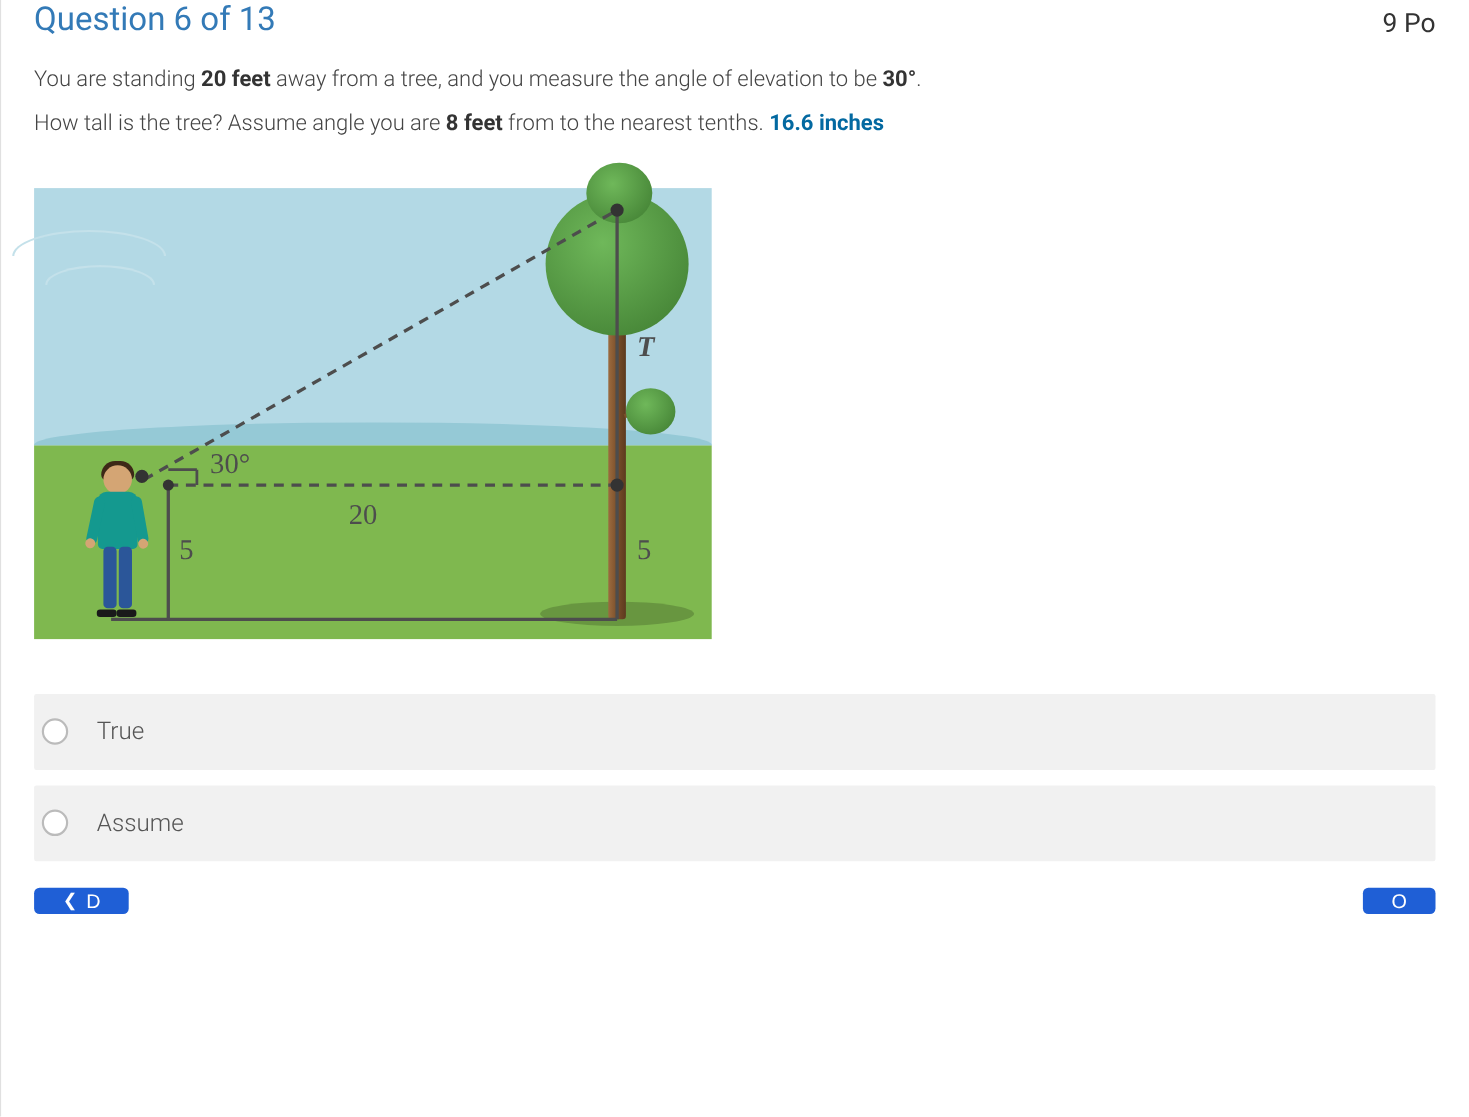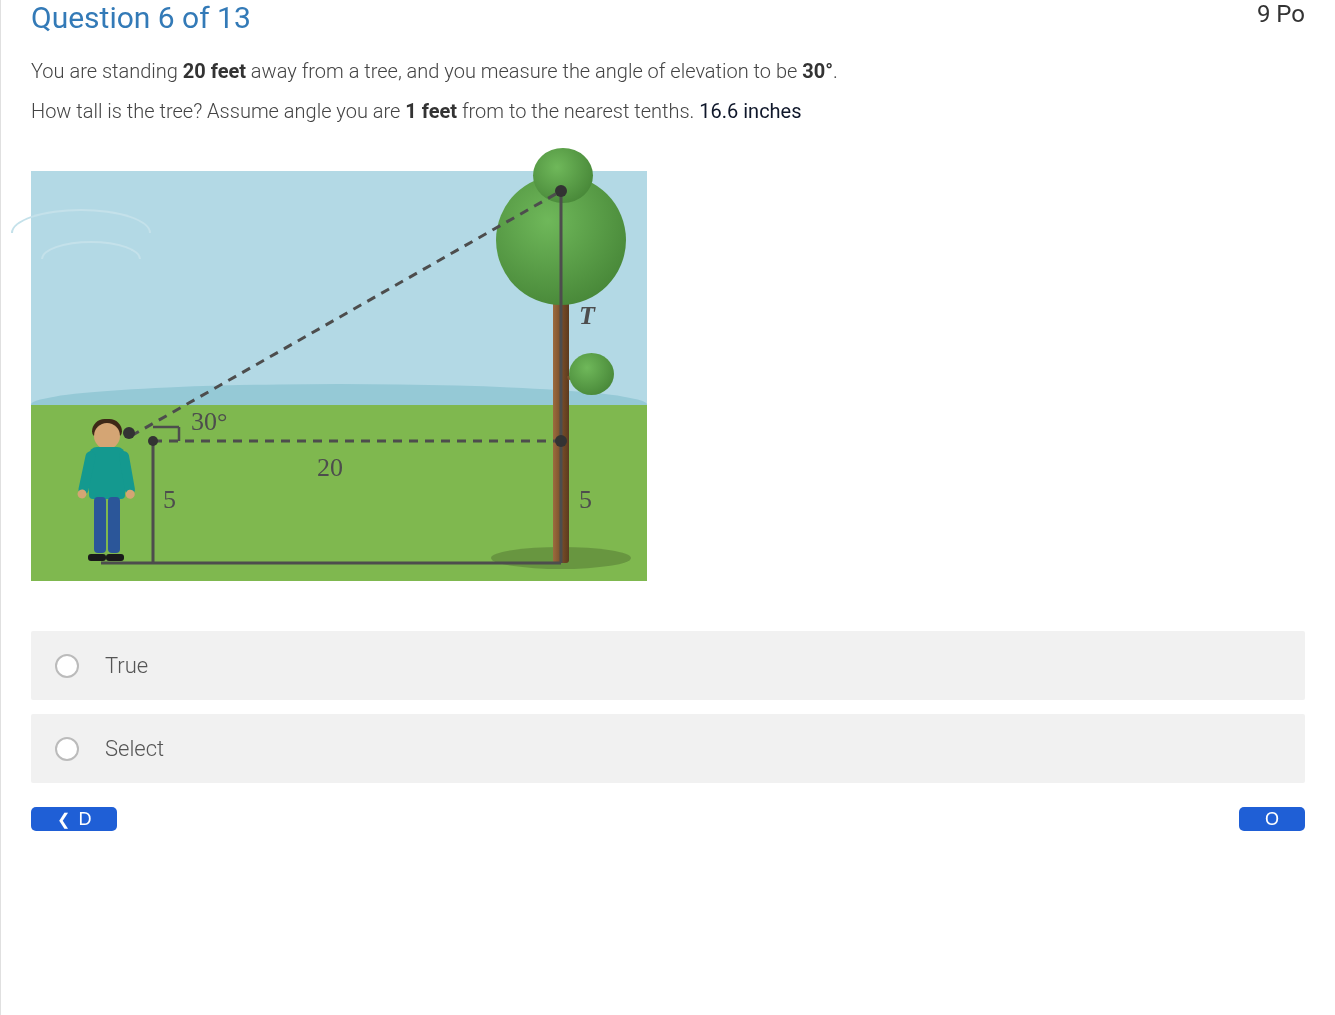--- a/index.html
+++ b/index.html
@@ -12,21 +12,21 @@
       background: #fff;
       padding: 0;
       width: 1335px;
       height: 1015px;
       overflow: hidden;
       border-left: 1px solid #e0e0e0;
     }
     .header {
       display: flex;
       justify-content: space-between;
-      align-items: flex-start;
+      align-items: flex-end;
       padding: 0 30px 16px 30px;
     }
     .question-number {
       color: #337ab7;
       font-size: 30px;
       font-weight: 400;
     }
     .points {
       color: #333;
       font-size: 24px;
@@ -40,22 +40,22 @@
       color: #444;
       line-height: 2.0;
       margin-bottom: 40px;
       font-weight: 300;
     }
     .bold {
       font-weight: 700;
       color: #333;
     }
     .answer-highlight {
-      color: #0f172a;
-      font-weight: 400;
+      color: #0369a1;
+      font-weight: 700;
     }
     .diagram-container {
       width: 616px;
       height: 410px;
       position: relative;
       margin-bottom: 50px;
     }
     .sky {
       position: absolute;
       top: 0;
@@ -246,24 +246,24 @@
     }
     .select-prompt {
       font-style: italic;
       font-size: 24px;
       color: #555;
       margin-bottom: 28px;
       font-weight: 300;
     }
     .option-row {
       background: #f1f1f1;
-      padding: 22px 24px;
+      padding: 22px 7px;
       margin-bottom: 14px;
       display: flex;
-      align-items: flex-end;
+      align-items: flex-start;
       cursor: pointer;
       border-radius: 2px;
     }
     .radio {
       width: 24px;
       height: 24px;
       border: 2px solid #bbb;
       border-radius: 50%;
       margin-right: 26px;
       background: #fff;
@@ -303,21 +303,21 @@
 
 <div class="header">
   <div class="question-number">Question 6 of 13</div>
   <div class="points">9 Po</div>
 </div>
 
 <div class="question-body">
   <div class="question-text">
     <span>You are standing </span><span class="bold">20 feet</span><span> away from a tree, and you measure the angle of elevation to be </span><span class="bold">30°</span><span>.</span>
     <br>
-    <span>How tall is the tree? Assume angle you are </span><span class="bold">1 feet</span><span> from to the nearest tenths.  </span><span class="answer-highlight">16.6 inches</span>
+    <span>How tall is the tree? Assume angle you are </span><span class="bold">8 feet</span><span> from to the nearest tenths.  </span><span class="answer-highlight">16.6 inches</span>
   </div>
 
   <div class="diagram-container">
     <div class="sky"></div>
     <div class="hillline"></div>
     <div class="ground"></div>
     <div class="cloud cloud1"></div>
     <div class="cloud cloud2"></div>
 
     <div class="person">
@@ -369,21 +369,21 @@
   </div>
 
 
   <div class="option-row">
     <div class="radio"></div>
     <div class="option-label">True</div>
   </div>
 
   <div class="option-row">
     <div class="radio"></div>
-    <div class="option-label">Select</div>
+    <div class="option-label">Assume</div>
   </div>
 </div>
 
 <div class="nav-buttons">
   <button class="nav-btn">
     <span class="chev">❮</span>
     <span>D</span>
   </button>
   <button class="nav-btn">
     <span>O</span>

